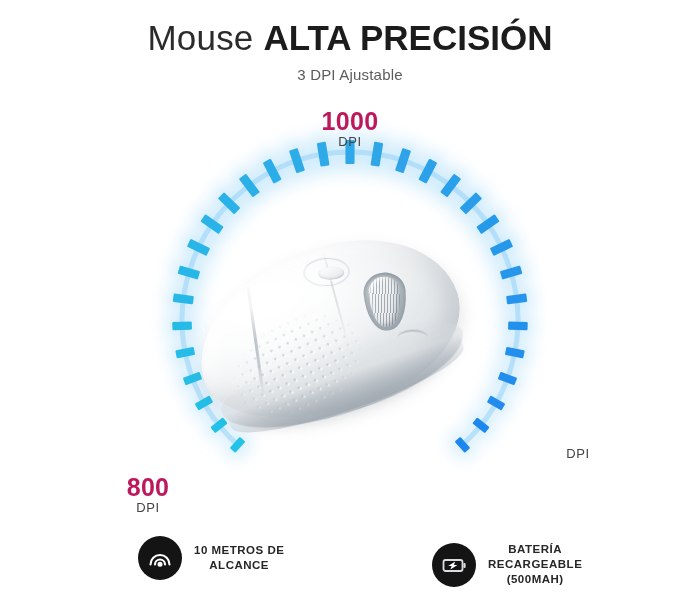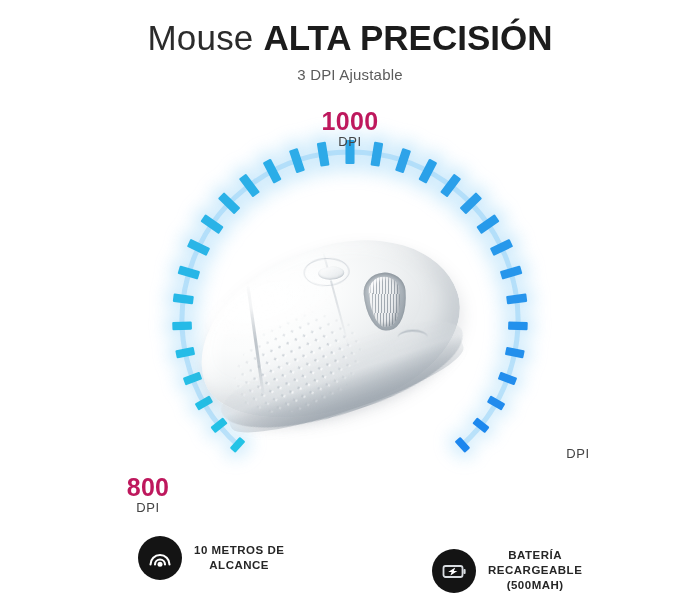--- a/index.html
+++ b/index.html
@@ -148,21 +148,21 @@
     position:absolute;left:22px;top:10px;width:150px;height:60px;
     border-radius:50%;
     background:radial-gradient(ellipse at 40% 40%,rgba(255,255,255,.95) 0%,rgba(255,255,255,0) 70%);
     filter:blur(3px);
   }
 
   
   .features{position:absolute;left:0;top:534px;width:592px;height:66px;}
   .feature{position:absolute;display:flex;align-items:center;}
   #feature-range{left:138px;top:2px;}
-  #feature-battery{left:432px;top:14px;}
+  #feature-battery{left:432px;top:8px;}
   .f-icon{
     width:44px;height:44px;border-radius:50%;
     background:#141414;
     flex:0 0 44px;
     position:relative;
     display:flex;align-items:center;justify-content:center;
   }
   .f-text{
     margin-left:12px;
     font-size:11.5px;font-weight:700;color:#262626;

